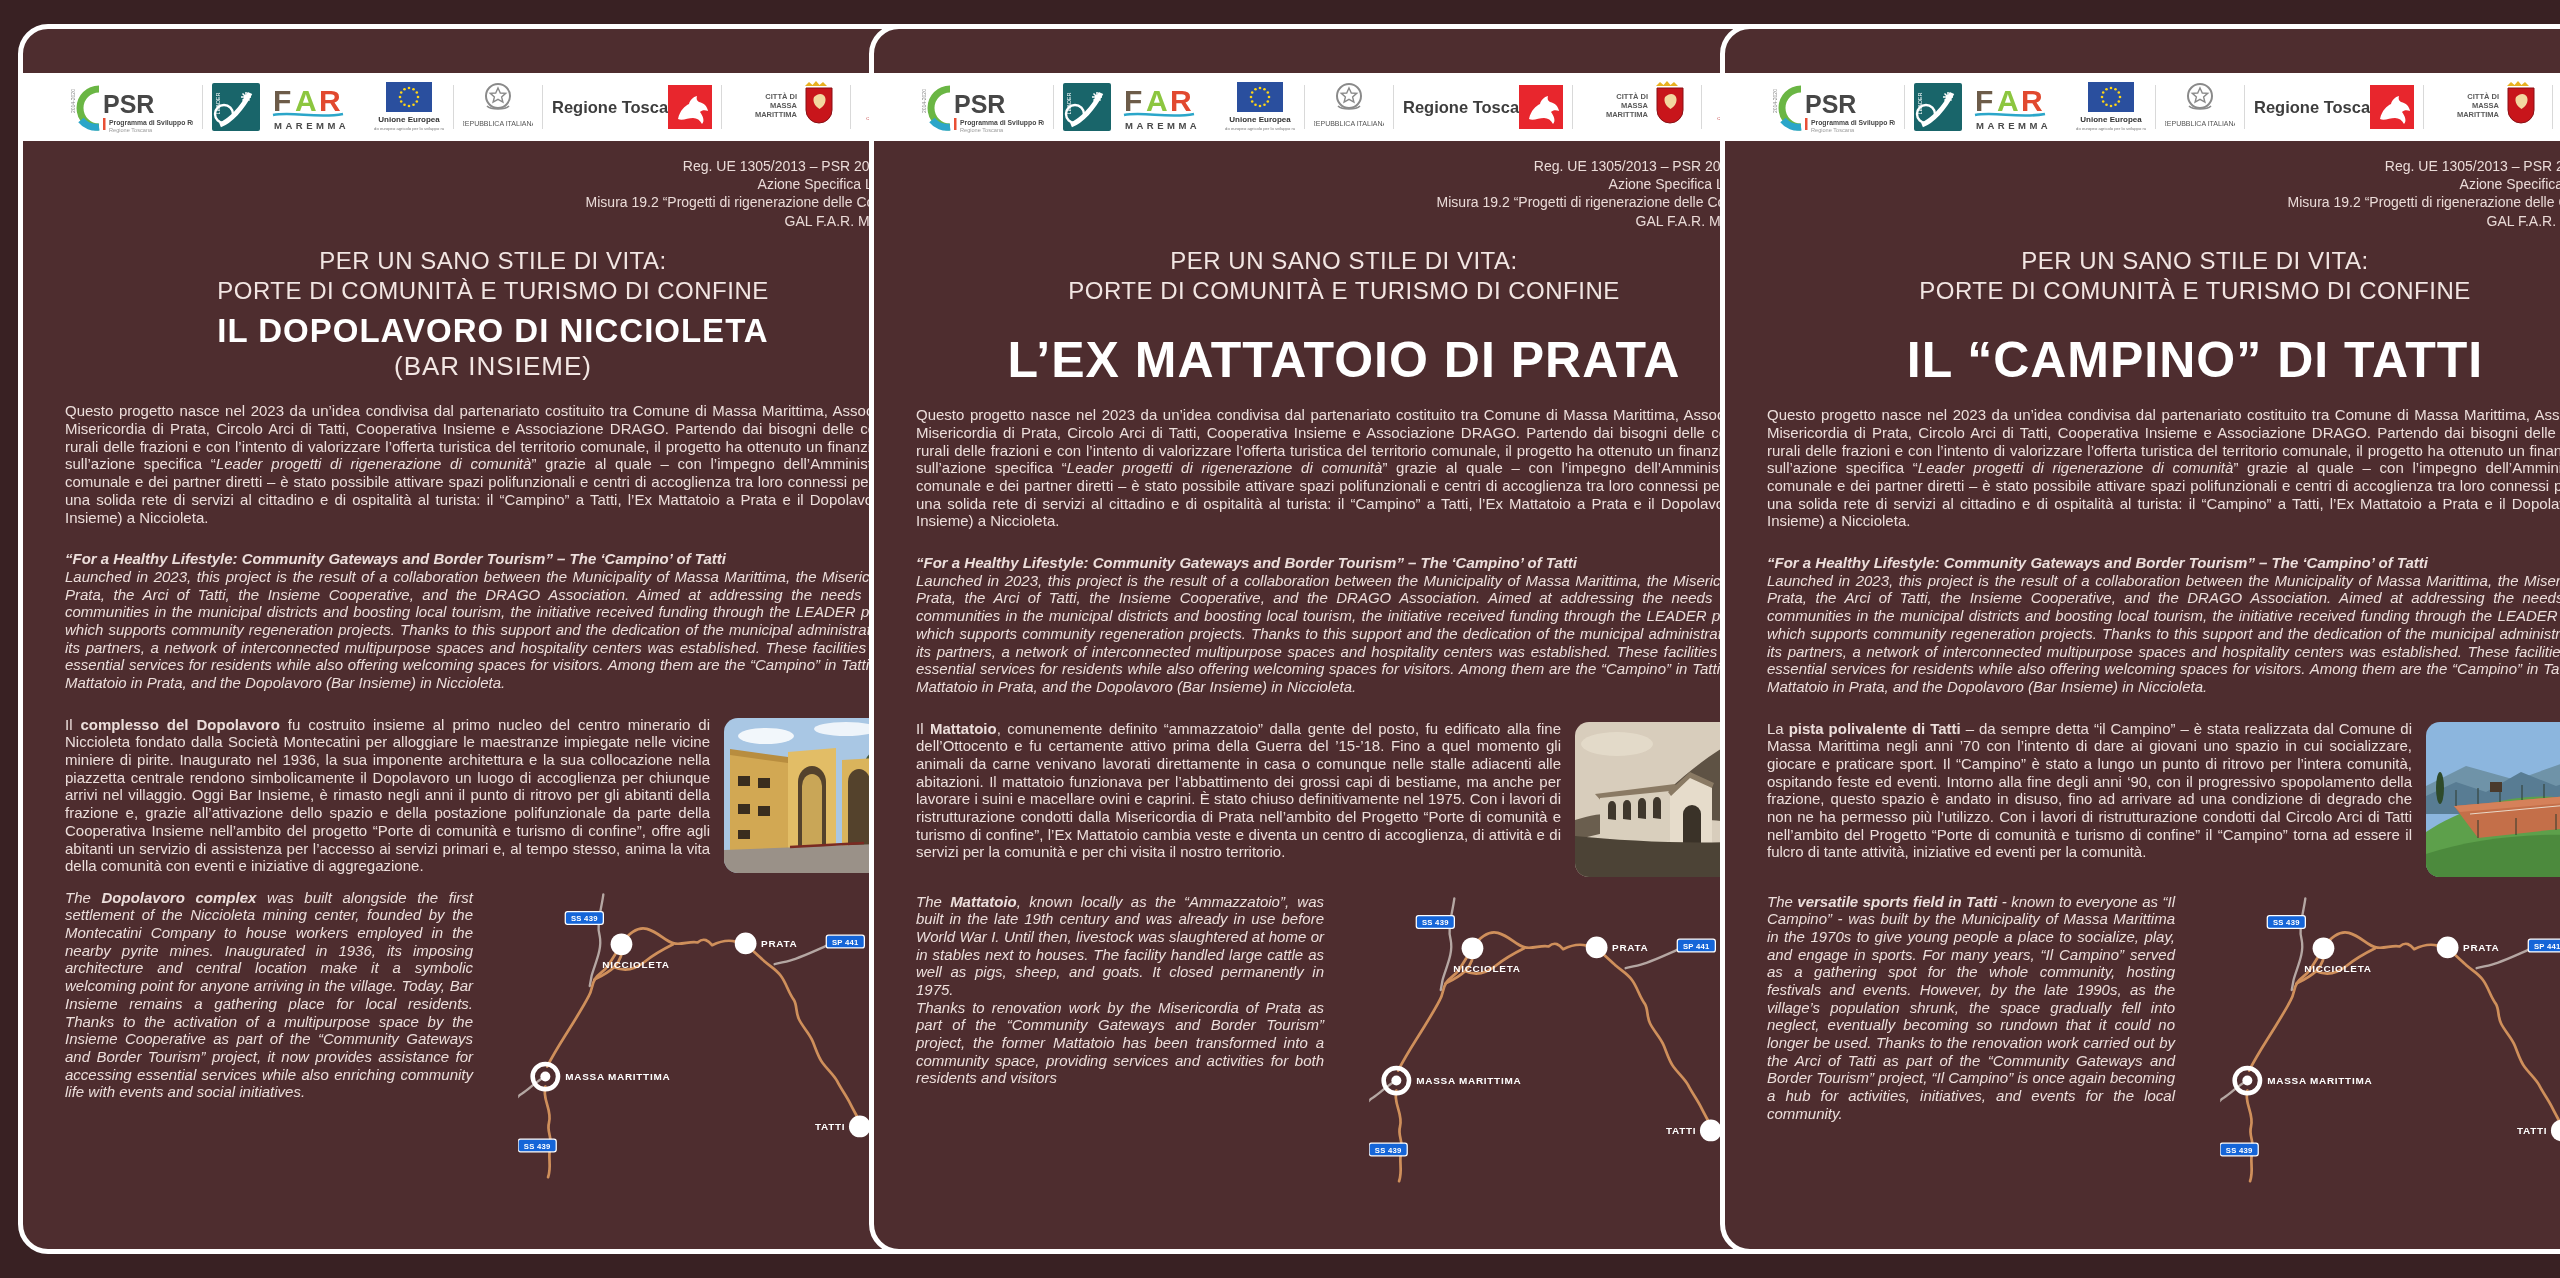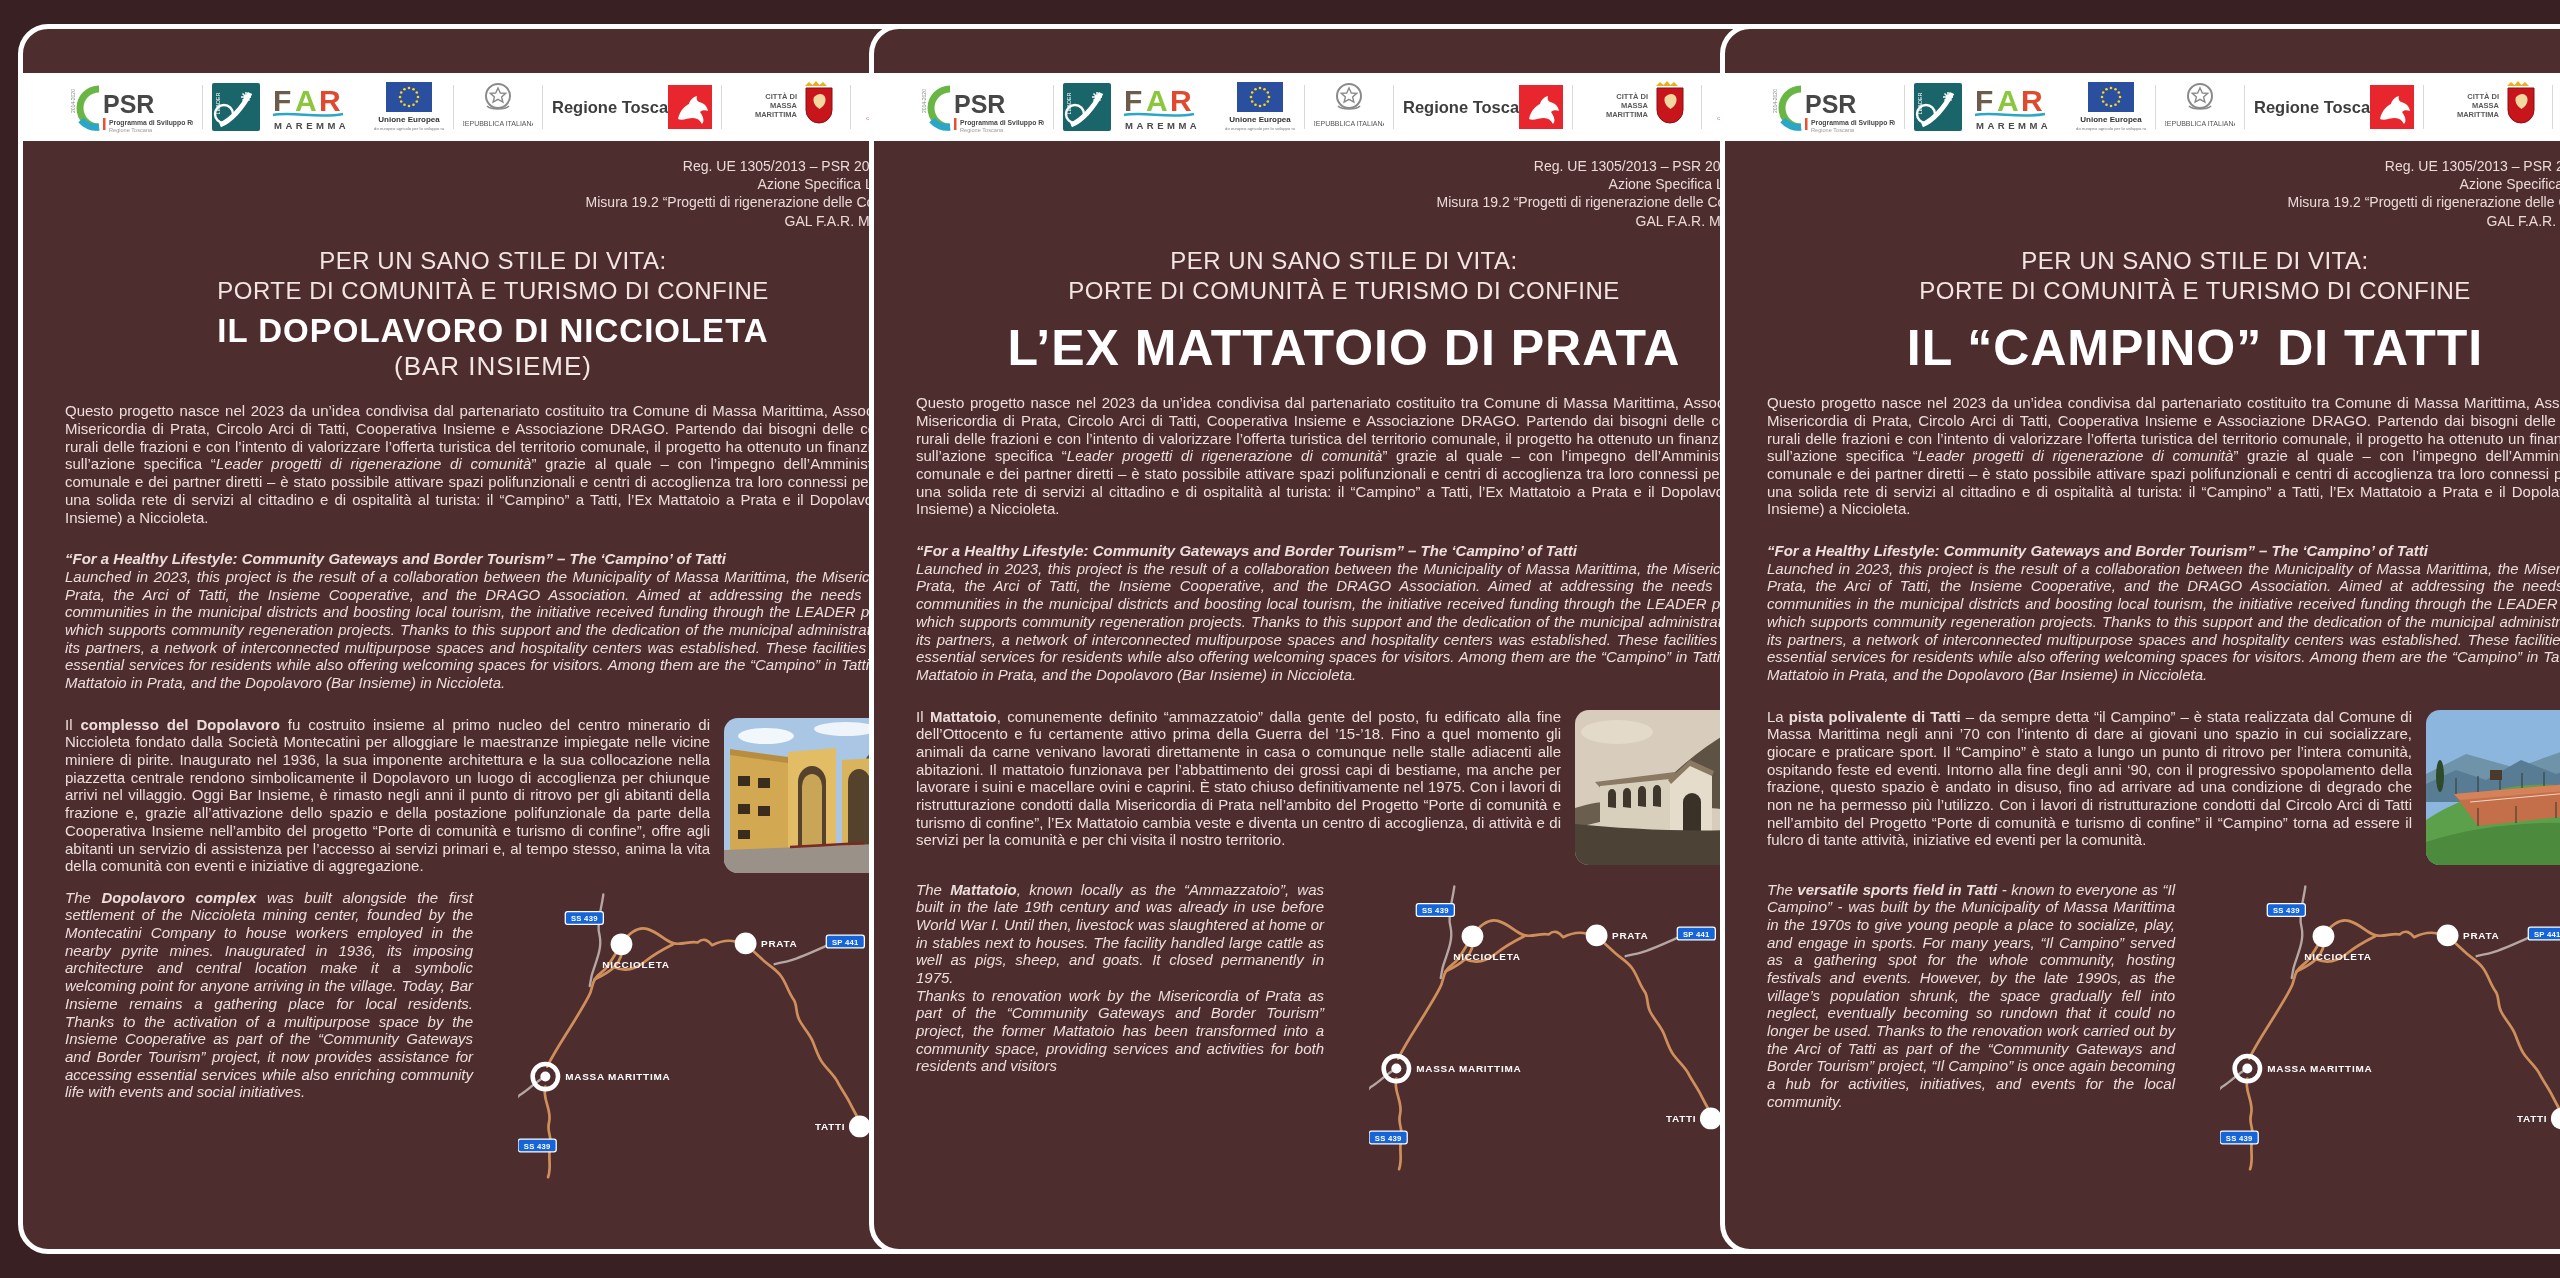--- a/index.html
+++ b/index.html
@@ -12,21 +12,21 @@
   .logo-strip{margin-top:44px;background:#ffffff;height:68px;display:flex;align-items:center;
     justify-content:center;gap:9px;padding:0 6px;}
   .vsep{width:1px;height:44px;background:#d9d9d9;flex:none;}
   .lg{flex:none;display:block;}
 
   .ref{text-align:right;padding:16px 42px 0;color:#eadbd8;font-size:14px;line-height:1.3;font-weight:500;}
   .t-small{margin-top:16px;text-align:center;color:#f2e6e3;font-size:24px;line-height:1.25;
     letter-spacing:.5px;font-weight:400;}
   .t-big{margin:8px 10px 0;text-align:center;color:#ffffff;font-size:33px;line-height:1.05;
     font-weight:800;letter-spacing:1px;}
-  .nosub .t-big{font-size:50px;margin-top:16px;}
+  .nosub .t-big{font-size:50px;margin-top:28px;}
   .t-sub{text-align:center;color:#f2e6e3;font-size:26px;margin-top:3px;font-weight:400;letter-spacing:1px;}
   .t-sub:empty{display:none;}
 
   .para{color:#ecdedb;font-size:15px;line-height:1.18;text-align:justify;margin:0;}
   .intro-it{margin:20px 42px 0;}
   .intro-en{margin:24px 42px 0;font-style:italic;}
   .en-title{display:block;font-weight:700;}
   .para em{font-style:italic;}
   .para strong{font-weight:700;}
 

